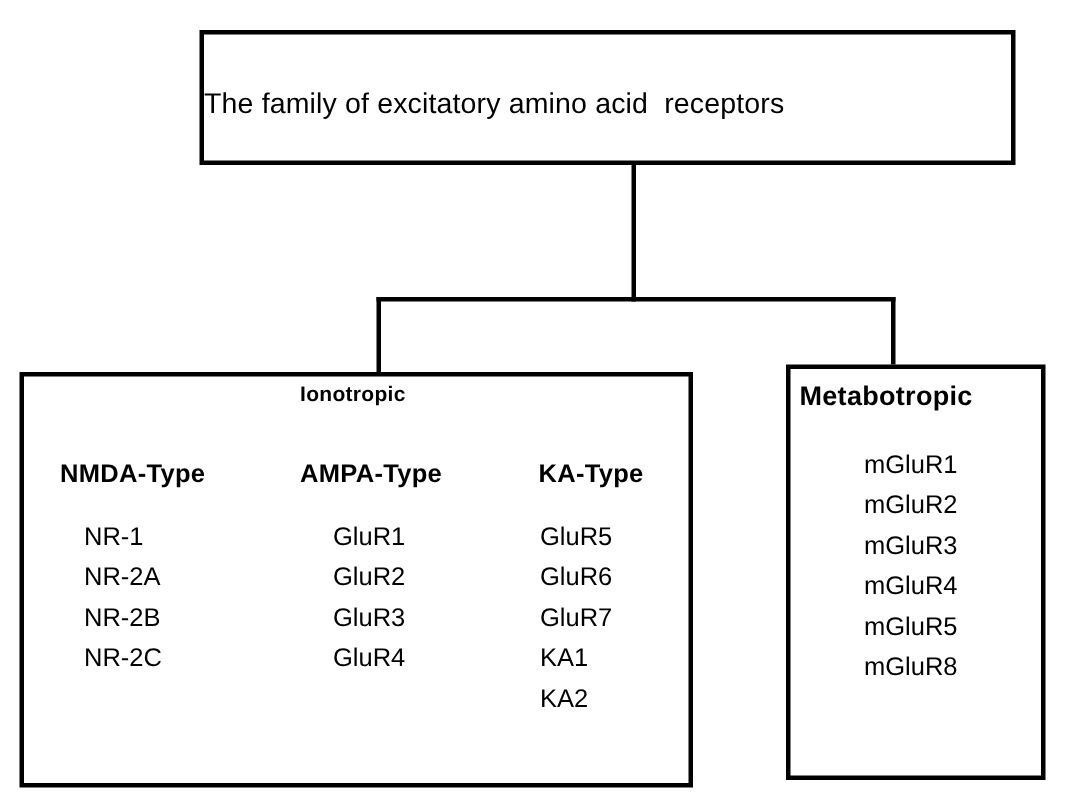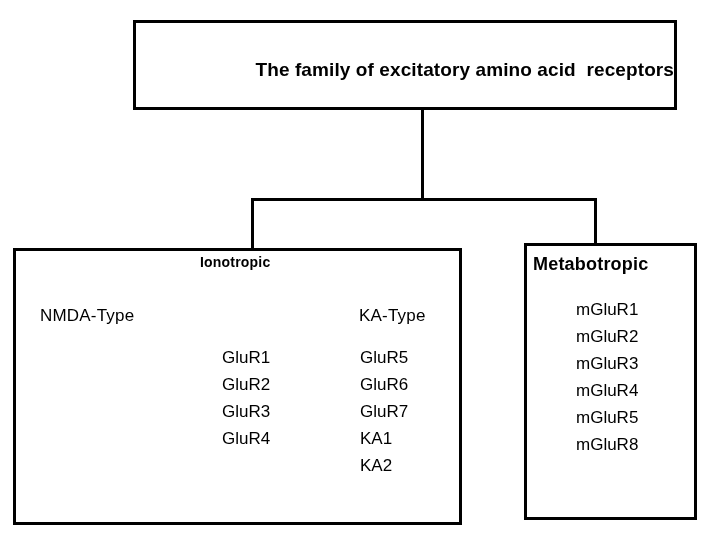--- a/index.html
+++ b/index.html
@@ -32,23 +32,23 @@
     left: 133px;
     top: 20px;
     width: 544px;
     height: 90px;
   }
   #title-text {
     position: absolute;
     left: 0;
     right: 0;
     top: 36px;
-    text-align: right;
+    text-align: left;
     font-size: 19px;
-    font-weight: bold;
+    font-weight: normal;
     letter-spacing: 0.1px;
     white-space: pre;
   }
 
   #ionotropic-box {
     left: 13px;
     top: 248px;
     width: 449px;
     height: 277px;
   }
@@ -94,21 +94,21 @@
     position: absolute;
     left: 200px;
     top: 254px;
     font-size: 14px;
     font-weight: bold;
     letter-spacing: 0.2px;
   }
   .col-header {
     position: absolute;
     font-size: 17px;
-    font-weight: normal;
+    font-weight: bold;
     top: 306px;
     letter-spacing: 0.2px;
     white-space: nowrap;
   }
   #header-nmda { left: 40px; }
   #header-ampa { left: 200px; }
   #header-ka   { left: 359px; }
 
   .item-list {
     position: absolute;
@@ -163,22 +163,29 @@
   <div class="line" id="stem-vertical"></div>
   <div class="line" id="bus-horizontal"></div>
   <div class="line" id="drop-left"></div>
   <div class="line" id="drop-right"></div>
 
   <div class="box" id="ionotropic-box"></div>
 
   <div id="ionotropic-heading">Ionotropic</div>
 
   <div class="col-header" id="header-nmda">NMDA-Type</div>
+  <div class="col-header" id="header-ampa">AMPA-Type</div>
   <div class="col-header" id="header-ka">KA-Type</div>
 
+  <ul class="item-list" id="list-nmda">
+    <li>NR-1</li>
+    <li>NR-2A</li>
+    <li>NR-2B</li>
+    <li>NR-2C</li>
+  </ul>
 
   <ul class="item-list" id="list-ampa">
     <li>GluR1</li>
     <li>GluR2</li>
     <li>GluR3</li>
     <li>GluR4</li>
   </ul>
 
   <ul class="item-list" id="list-ka">
     <li>GluR5</li>

